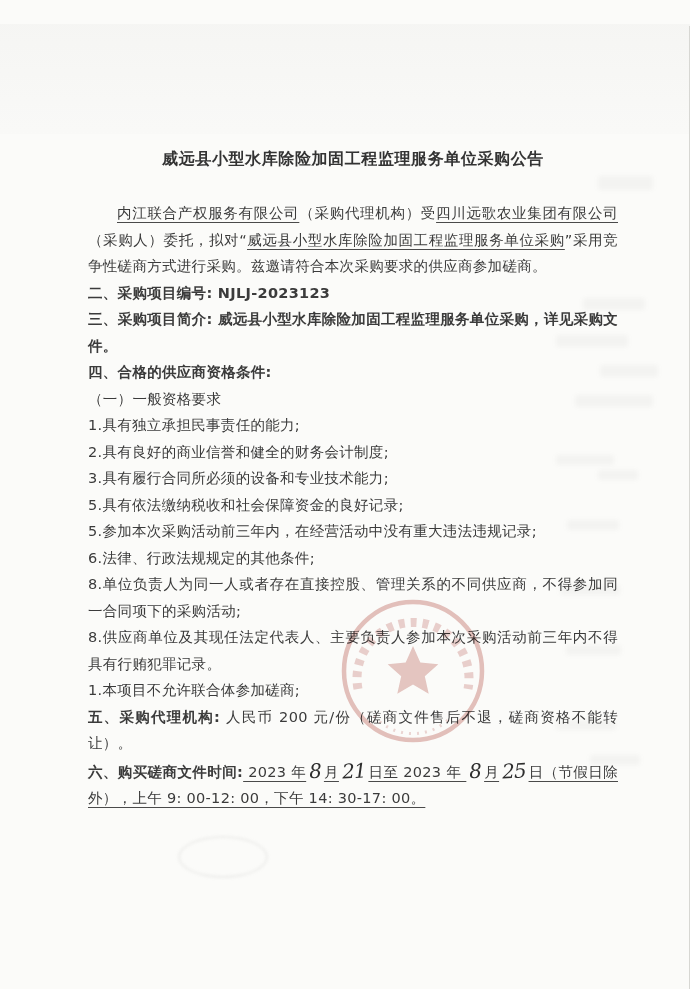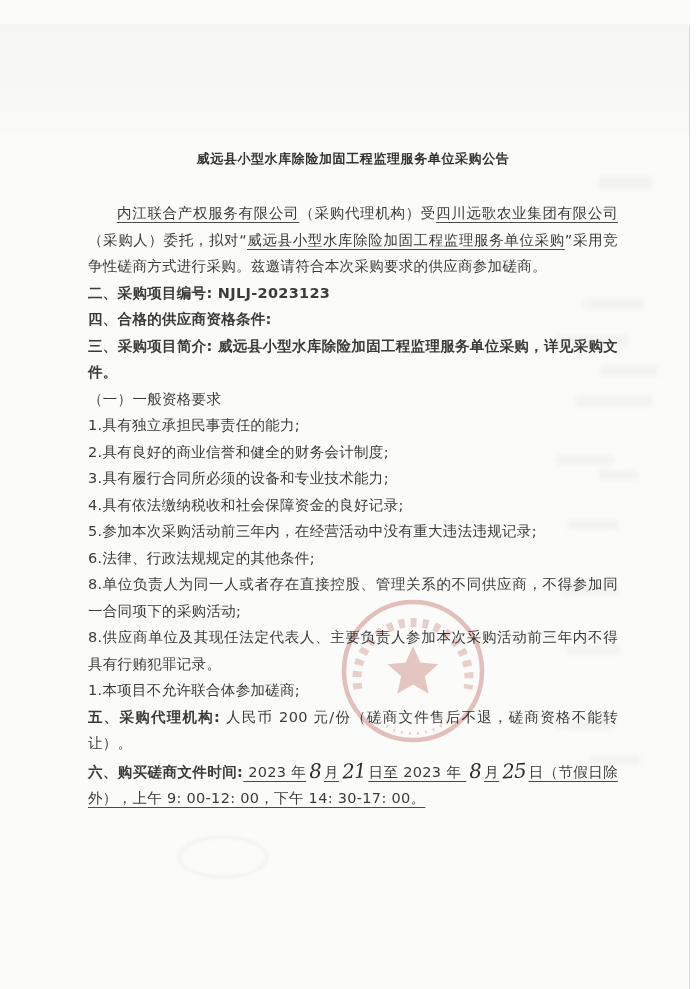--- a/index.html
+++ b/index.html
@@ -25,21 +25,21 @@
   .page-edge-strip{
     position:absolute;top:0;bottom:0;left:690px;right:0;
     background:#ffffff;
   }
   .content{
     position:absolute;left:88px;top:146px;width:530px;
     font-size:14.5px;line-height:26.5px;letter-spacing:0.3px;
     text-align:justify;
   }
   .doc-title{
-    font-size:13px;font-weight:700;text-align:center;
+    font-size:16px;font-weight:700;text-align:center;
     letter-spacing:0.6px;line-height:26px;margin:0 0 28px 0;color:#333;
   }
   p.line{margin:0;}
   .indent{text-indent:2em;}
   .b{font-weight:700;}
   .u{
     text-decoration:underline;
     text-underline-offset:4px;
     text-decoration-thickness:1px;
     text-decoration-color:#4a4a4a;
@@ -92,28 +92,28 @@
   <div class="smudge" style="left:590px;top:755px;width:50px;height:10px;"></div>
   <div class="smudge-ring" style="left:178px;top:836px;width:86px;height:38px;"></div>
 
   <div class="content">
 
     <h1 class="doc-title">威远县小型水库除险加固工程监理服务单位采购公告</h1>
 
     <p class="line indent"><span class="u">内江联合产权服务有限公司</span><span>（采购代理机构）受</span><span class="u">四川远歌农业集团有限公司</span><span>（采购人）委托，拟对“</span><span class="u">威远县小型水库除险加固工程监理服务单位采购</span><span>”采用竞争性磋商方式进行采购。兹邀请符合本次采购要求的供应商参加磋商。</span></p>
 
     <p class="line b">二、采购项目编号: NJLJ-2023123</p>
+    <p class="line b">三、采购项目简介: 威远县小型水库除险加固工程监理服务单位采购，详见采购文件。</p>
     <p class="line b">四、合格的供应商资格条件:</p>
-    <p class="line b">三、采购项目简介: 威远县小型水库除险加固工程监理服务单位采购，详见采购文件。</p>
 
     <p class="line">（一）一般资格要求</p>
     <p class="line">1.具有独立承担民事责任的能力;</p>
     <p class="line">2.具有良好的商业信誉和健全的财务会计制度;</p>
     <p class="line">3.具有履行合同所必须的设备和专业技术能力;</p>
-    <p class="line">4.具有依法缴纳税收和社会保障资金的良好记录;</p>
+    <p class="line">5.具有依法缴纳税收和社会保障资金的良好记录;</p>
     <p class="line">5.参加本次采购活动前三年内，在经营活动中没有重大违法违规记录;</p>
     <p class="line">6.法律、行政法规规定的其他条件;</p>
     <p class="line">8.单位负责人为同一人或者存在直接控股、管理关系的不同供应商，不得参加同一合同项下的采购活动;</p>
     <p class="line">8.供应商单位及其现任法定代表人、主要负责人参加本次采购活动前三年内不得具有行贿犯罪记录。</p>
 
     <p class="line">1.本项目不允许联合体参加磋商;</p>
 
     <p class="line"><span class="b">五、采购代理机构:</span><span> 人民币 200 元/份（磋商文件售后不退，磋商资格不能转让）。</span></p>
 
     <p class="line"><span class="b">六、购买磋商文件时间:</span><span class="u"><span> 2023 年</span><span class="hw">8</span><span>月</span><span class="hw">21</span><span>日至 2023 年 </span><span class="hw">8</span><span>月</span><span class="hw">25</span><span>日（节假日除外），上午 9: 00-12: 00，下午 14: 30-17: 00。</span></span></p>

